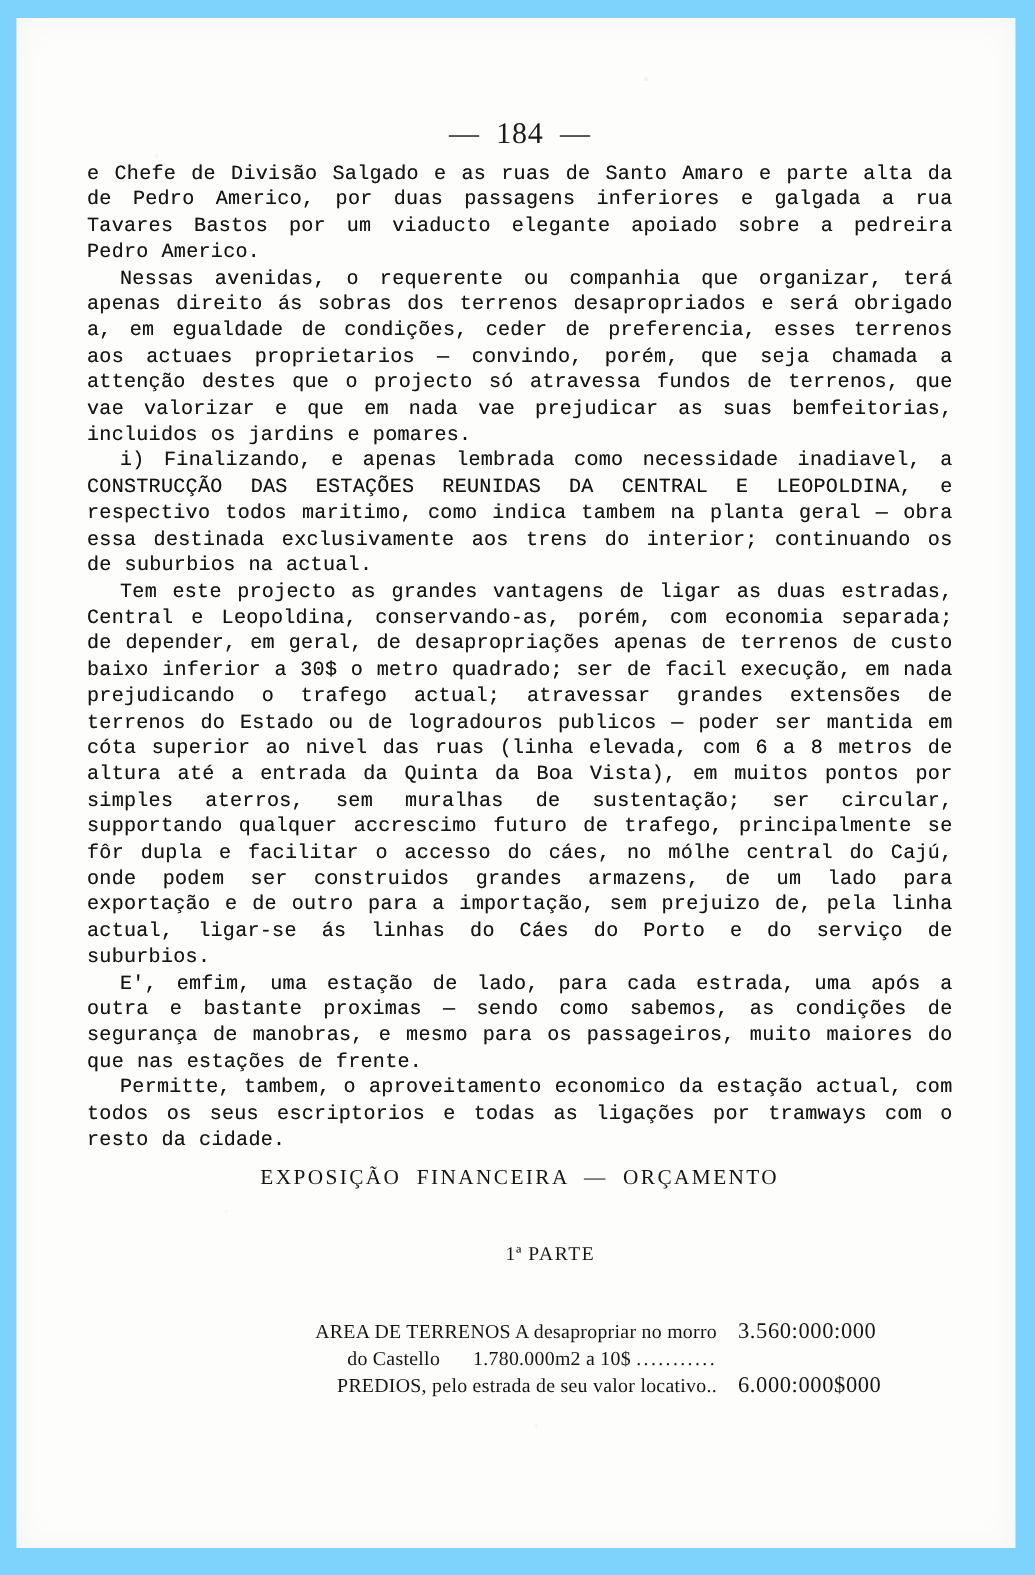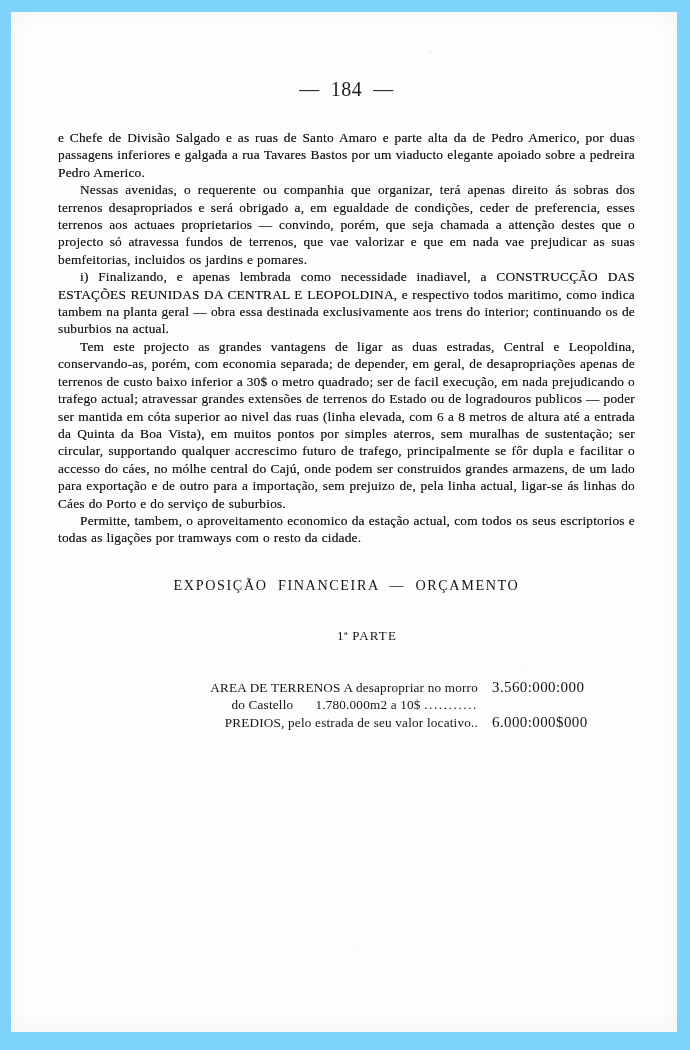--- a/index.html
+++ b/index.html
@@ -66,41 +66,41 @@
     letter-spacing: 0.5px;
     color: #1b1b1b;
     margin: 0;
     padding-top: 66px;
     height: 30px;
     white-space: pre;
   }
 
   
   .body-col {
-    margin-top: 21px;
+    font-family: Liberation Mono, monospace;
   }
 
   p.para {
     margin: 0;
     font-size: 13.4px;
     line-height: 17.4px;
     text-align: justify;
     text-justify: inter-word;
     color: #141414;
     text-indent: 22px;
     letter-spacing: 0.18px;
     word-spacing: 0.4px;
     
     text-shadow: 0 0 0.35px rgba(0,0,0,0.5);
   }
   p.para.no-indent { text-indent: 0; }
 
   
   #financial-section {
-    margin-top: 30px;
+    margin-top: 8px;
   }
   #financial-heading {
     text-align: center;
     font-size: 14.2px;
     letter-spacing: 1.6px;
     color: #141414;
     white-space: pre;
   }
   #financial-part {
     text-align: center;
@@ -147,20 +147,21 @@
   <div id="page-sheet">
     <div class="page-inner">
 
       <div id="page-number">—  184  —</div>
 
       <div class="body-col">
         <p class="para no-indent">e Chefe de Divisão Salgado e as ruas de Santo Amaro e parte alta da de Pedro Americo, por duas passagens inferiores e galgada a rua Tavares Bastos por um viaducto elegante apoiado sobre a pedreira Pedro Americo.</p>
         <p class="para">Nessas avenidas, o requerente ou companhia que organizar, terá apenas direito ás sobras dos terrenos desapropriados e será obrigado a, em egualdade  de condições, ceder de preferencia, esses terrenos aos actuaes proprietarios — convindo, porém, que seja chamada a attenção destes que o projecto só atravessa fundos de terrenos, que vae valorizar e que em nada vae prejudicar as suas bemfeitorias, incluidos os jardins e pomares.</p>
         <p class="para">i) Finalizando, e apenas lembrada como necessidade inadiavel, a CONSTRUCÇÃO DAS ESTAÇÕES REUNIDAS DA CENTRAL E LEOPOLDINA, e respectivo todos maritimo, como indica tambem na planta geral — obra essa destinada exclusivamente aos trens do interior; continuando os de suburbios na actual.</p>
         <p class="para">Tem este projecto as grandes vantagens de ligar as duas estradas, Central e Leopoldina, conservando-as, porém, com economia separada; de depender, em geral, de desapropriações apenas de terrenos de custo baixo inferior a 30$ o metro quadrado; ser de facil execução, em nada prejudicando o trafego actual; atravessar grandes extensões de terrenos do Estado ou de logradouros publicos — poder ser mantida em cóta superior ao nivel das ruas (linha elevada, com 6 a 8 metros de altura até a entrada da Quinta da Boa Vista), em muitos pontos por simples aterros, sem muralhas de sustentação; ser circular, supportando qualquer accrescimo futuro de trafego, principalmente se fôr dupla e facilitar o accesso do cáes, no mólhe central do Cajú, onde podem ser construidos grandes armazens, de um lado para exportação e de outro para a importação, sem prejuizo de, pela linha actual, ligar-se ás linhas do Cáes do Porto e do serviço de suburbios.</p>
+        <p class="para">E', emfim, uma estação de lado, para cada estrada, uma após a outra e bastante proximas — sendo como sabemos, as condições de segurança de manobras, e mesmo para os passageiros, muito maiores do que nas estações de frente.</p>
         <p class="para">Permitte, tambem, o aproveitamento economico da estação actual, com todos os seus escriptorios e todas as ligações por tramways com o resto da cidade.</p>
       </div>
 
       <div id="financial-section">
         <div id="financial-heading">EXPOSIÇÃO  FINANCEIRA  —  ORÇAMENTO</div>
 
         <div id="financial-part">
           <span class="part-num">1ª</span><span> </span><span class="part-word">PARTE</span>
         </div>
 

